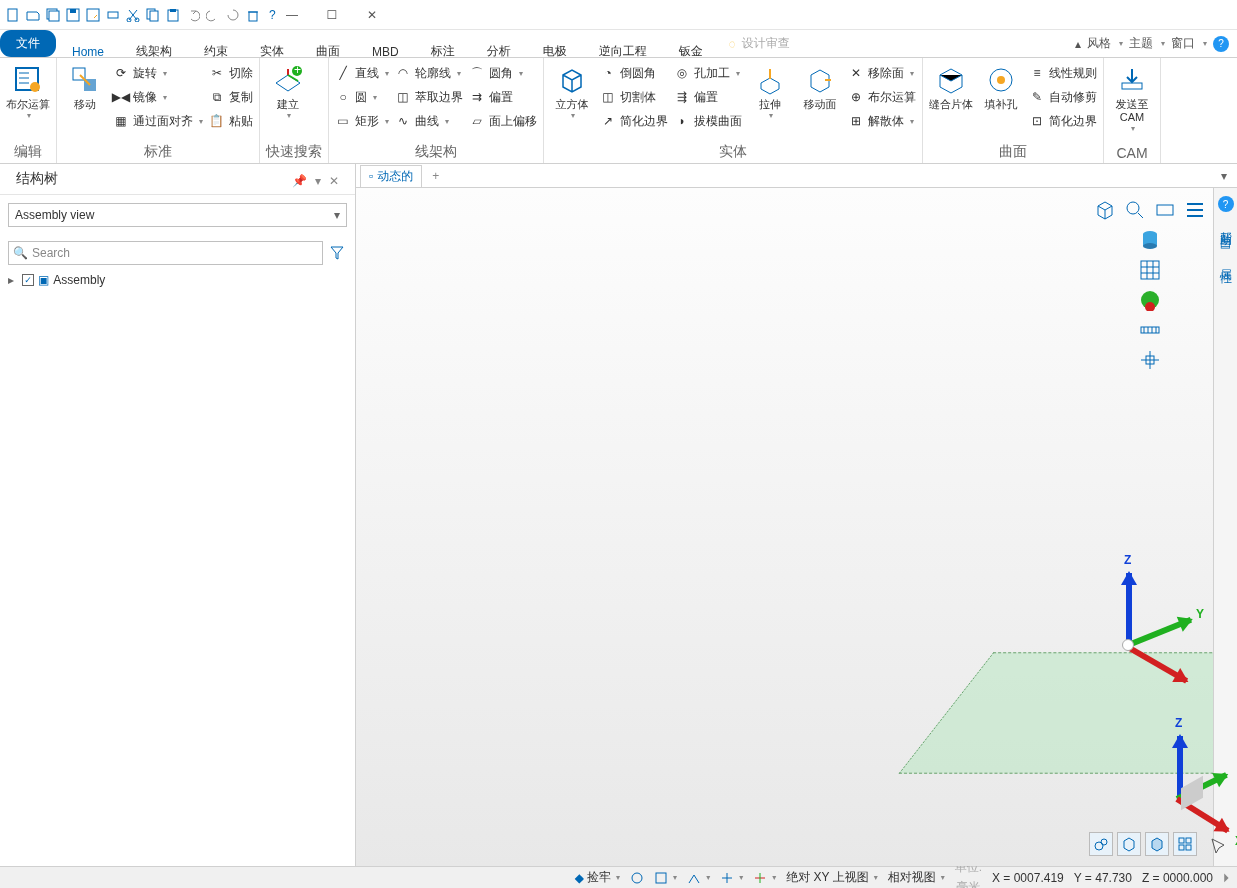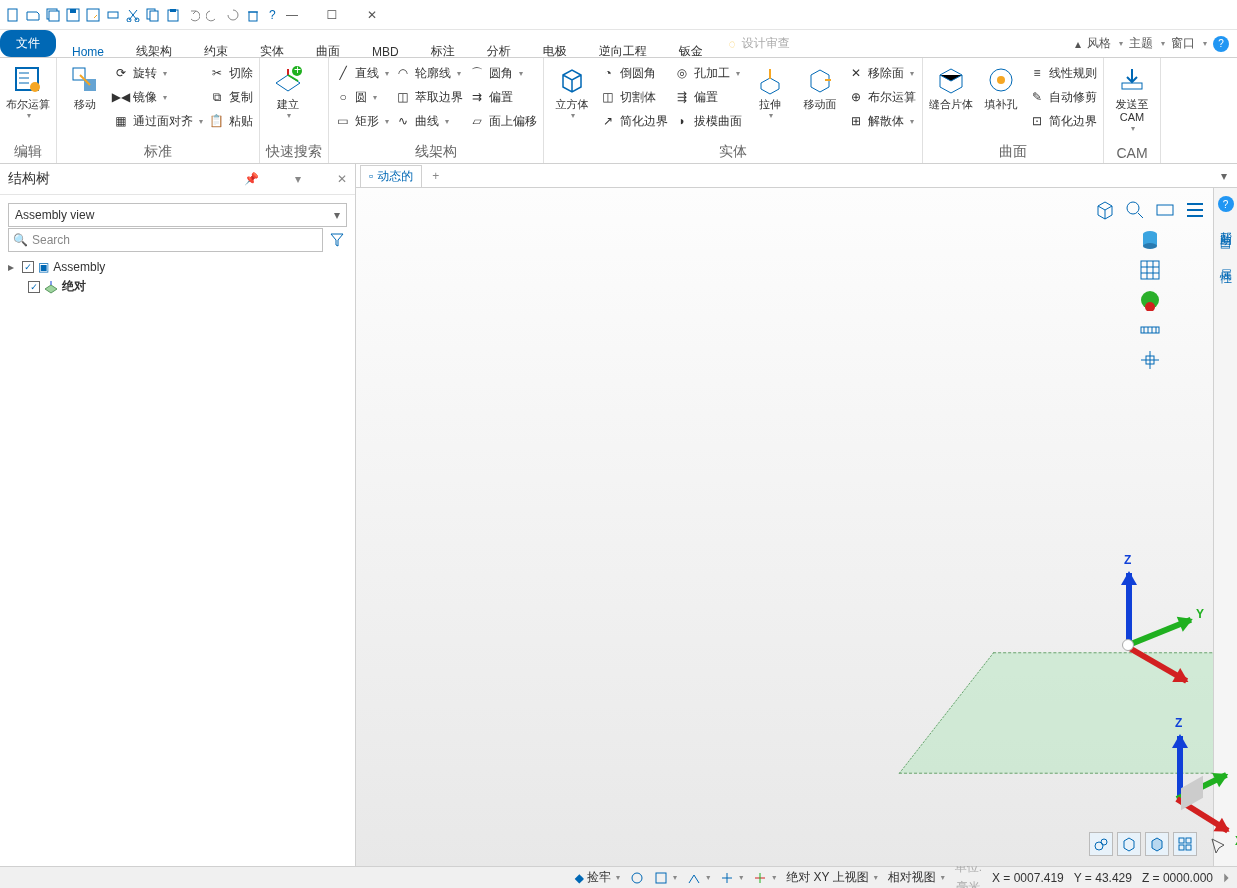--- a/index.html
+++ b/index.html
@@ -23,25 +23,25 @@
 .rgroup-label { text-align: center; color: #666; font-size: 14px; padding: 2px 0; }
 .rbig { display: flex; flex-direction: column; align-items: center; width: 44px; cursor: pointer; color: #333; padding-top: 4px; }
 .rbig .icon { width: 32px; height: 32px; margin-bottom: 2px; display: flex; align-items: center; justify-content: center; }
 .rbig .lbl { font-size: 11px; text-align: center; line-height: 13px; }
 .rsmall-col { display: flex; flex-direction: column; gap: 2px; padding-top: 2px; }
 .rsmall { display: flex; align-items: center; gap: 4px; cursor: pointer; color: #333; height: 22px; font-size: 11px; white-space: nowrap; }
 .rsmall .ic { width: 16px; height: 16px; display: flex; align-items: center; justify-content: center; }
 .dd { color: #888; font-size: 8px; margin-left: 2px; }
 .main { flex: 1; display: flex; min-height: 0; }
 .panel { width: 356px; border-right: 1px solid #d0d0d0; display: flex; flex-direction: column; background: #fff; }
-.panel-hdr { display: flex; align-items: center; padding: 6px 8px; border-bottom: 1px solid #e5e5e5; gap: 28px; }
+.panel-hdr { display: flex; align-items: flex-end; padding: 6px 16px; border-bottom: 1px solid #e5e5e5; }
 .panel-title { font-size: 14px; color: #333; flex: 1; }
 .panel-ctrl { color: #888; margin-left: 8px; cursor: pointer; }
 .panel-body { padding: 8px; }
-.combo { width: 100%; height: 24px; border: 1px solid #c0c0c0; display: flex; align-items: center; padding: 0 6px; color: #333; margin-bottom: 1px; cursor: pointer; }
+.combo { width: 100%; height: 24px; border: 1px solid #c0c0c0; display: flex; align-items: center; padding: 0 6px; color: #333; margin-bottom: 14px; cursor: pointer; }
 .combo .ar { margin-left: auto; color: #666; }
 .search-row { display: flex; gap: 4px; align-items: center; margin-bottom: 6px; }
 .search { flex: 1; height: 24px; border: 1px solid #c0c0c0; display: flex; align-items: center; padding: 0 4px; color: #888; }
 .search .mag { margin-right: 4px; color: #0068b5; }
 .filter-btn { width: 20px; height: 20px; cursor: pointer; display:flex;align-items:center;justify-content:center;}
 .tree-row { display: flex; align-items: center; gap: 4px; padding: 2px 0; color: #333; }
 .tree-row.indent { padding-left: 20px; }
 .expander { color: #666; cursor: pointer; width: 10px; }
 .chk { width: 12px; height: 12px; border: 1px solid #666; display: flex; align-items: center; justify-content: center; }
 .chk.on::after { content: "✓"; font-size: 9px; color: #0068b5; }
@@ -500,30 +500,20 @@
               <path d="M2 2 h12 l-5 6 v6 l-2-1 v-5 z" fill="none" stroke="#0068b5"></path>
             </svg>
           </span>
       </div>
       <div class="tree-row">
         <span class="expander">▸</span>
         <span class="chk on"></span>
         <span style="color:#0068b5">▣</span>
         <span>Assembly</span>
       </div>
-      <div class="tree-row indent">
-        <span class="chk on"></span>
-        <span>
-            <svg width="14" height="14">
-              <path d="M1 9 l6-4 l6 4 l-6 4z" fill="#9fd49f" stroke="#5a9860"></path>
-              <path d="M7 5 v-4" stroke="#1040d8"></path>
-            </svg>
-          </span>
-        <b>绝对</b>
-      </div>
     </div>
   </div>
 
   <div class="viewport-wrap">
     <div class="doc-tabs">
       <div class="doc-tab">
         <span style="color:#0068b5">▫</span>
         <span>动态的</span>
       </div>
       <span class="doc-add">+</span>
@@ -692,16 +682,16 @@
     </span>
   <span class="status-item">
       <span>相对视图</span>
       <span class="dd">▾</span>
     </span>
   <span class="status-item dim">
       <span>单位:</span> 
       <span>毫米</span>
     </span>
   <span class="coord">X = 0007.419</span>
-  <span class="coord">Y = 43.429</span>
+  <span class="coord">Y = 47.730</span>
   <span class="coord">Z = 0000.000</span>
   <span style="color:#888">⏵</span>
 </div>
 
 </body></html>

